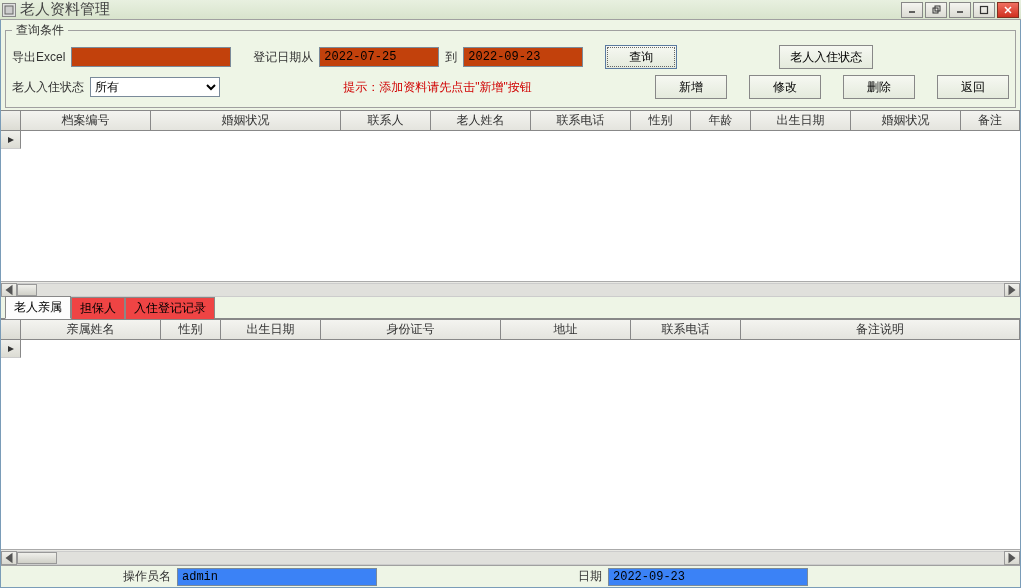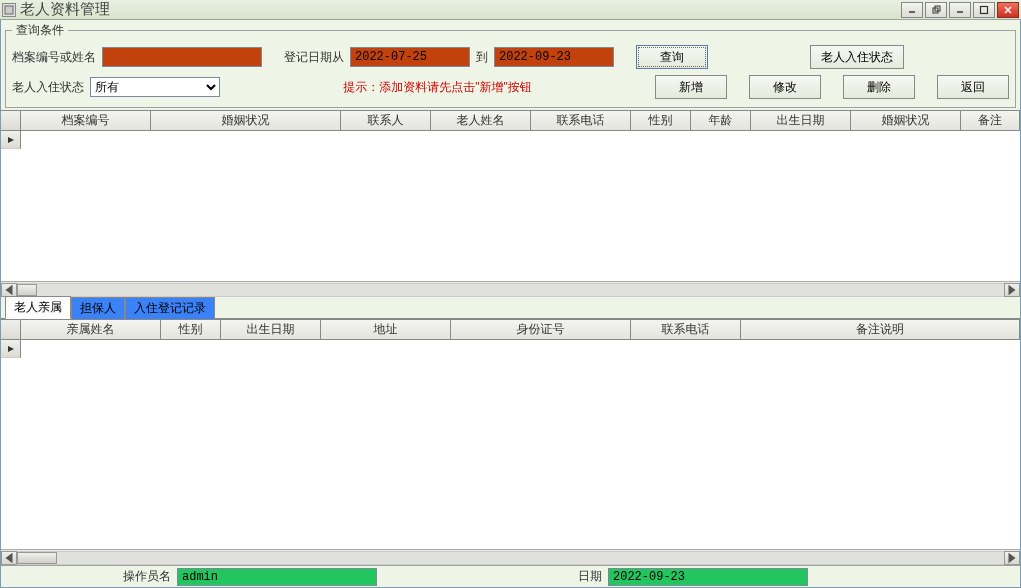--- a/index.html
+++ b/index.html
@@ -35,28 +35,28 @@
 .grid .body .rowmark svg { width: 8px; height: 8px; }
 
 .grid1-wrap { display: flex; flex-direction: column; }
 .grid1 .body { height: 150px; }
 .hscroll { height: 16px; background: #e8e8e4; border-top: 1px solid #aaa; display: flex; align-items: center; }
 .hscroll .arrow { width: 16px; height: 14px; background: linear-gradient(#f0f0ec,#d8d8d0); border: 1px solid #999; display: flex; align-items: center; justify-content: center; cursor: pointer; }
 .hscroll .track { flex: 1; height: 14px; background: #e0e0dc; position: relative; border-top: 1px solid #ccc; border-bottom: 1px solid #ccc; }
 .hscroll .thumb { position: absolute; left: 0; top: 0; height: 12px; width: 40px; background: linear-gradient(#f0f0ec,#d0d0c8); border: 1px solid #999; }
 
 .tabs { display: flex; align-items: flex-end; height: 22px; padding-left: 4px; background: #eef5e6; border-bottom: 1px solid #888; }
-.tab { padding: 2px 8px; border: 1px solid #888; border-bottom: none; background: #3b82f6; margin-right: 0px; cursor: pointer; position: relative; top: 1px; }
+.tab { padding: 2px 8px; border: 1px solid #888; border-bottom: none; background: #ef4444; margin-right: 0px; cursor: pointer; position: relative; top: 1px; }
 .tab.active { background: #fdfdfd; border-bottom: 1px solid #fdfdfd; }
 
 .grid2 .body { height: 200px; }
 
 .status { height: 22px; background: #eef5e6; border-top: 1px solid #a0a0a0; display: flex; align-items: center; padding: 0 6px; gap: 6px; }
 .status .spacer { flex: 1; }
-.status input[type=text] { height: 18px; border: 1px solid #7a8a9a; background: #22c55e; padding: 0 4px; font-family: "Courier New", monospace; }
+.status input[type=text] { height: 18px; border: 1px solid #7a8a9a; background: #3b82f6; padding: 0 4px; font-family: "Courier New", monospace; }
 </style>
 </head>
 <body>
 
 <div class="window">
   <div class="titlebar">
     <span class="icon">
       <svg viewBox="0 0 10 10">
           <rect x="1" y="1" width="8" height="8" fill="#ccc" stroke="#666"></rect>
         </svg>
@@ -90,21 +90,21 @@
             <line x1="8" y1="2" x2="2" y2="8" stroke="#fff" stroke-width="1.5"></line>
           </svg>
         </div>
     </div>
   </div>
 
   <div class="client">
     <fieldset class="query">
       <legend>查询条件</legend>
       <div class="row1">
-        <label>档案编号或姓名</label>
+        <label>导出Excel</label>
         <input type="text" class="fld" style="width: 160px;" value="">
         <div style="width:10px"></div>
         <label>登记日期从</label>
         <input type="text" class="fld" style="width: 120px;" value="2022-07-25">
         <label>到</label>
         <input type="text" class="fld" style="width: 120px;" value="2022-09-23">
         <div style="width:10px"></div>
         <button class="app focus">查询</button>
         <div style="width:90px"></div>
         <button class="app">老人入住状态</button>
@@ -168,22 +168,22 @@
       <div class="tab">担保人</div>
       <div class="tab">入住登记记录</div>
     </div>
 
     <div class="grid grid2" style="flex:1">
       <div class="head">
         <div class="hc gutter"></div>
         <div class="hc" style="width:140px">亲属姓名</div>
         <div class="hc" style="width:60px">性别</div>
         <div class="hc" style="width:100px">出生日期</div>
+        <div class="hc" style="width:180px">身份证号</div>
         <div class="hc" style="width:130px">地址</div>
-        <div class="hc" style="width:180px">身份证号</div>
         <div class="hc" style="width:110px">联系电话</div>
         <div class="hc" style="flex:1">备注说明</div>
       </div>
       <div class="body" style="flex:1">
         <div class="rowmark">
           <svg viewBox="0 0 8 8">
               <polygon points="1,1 7,4 1,7" fill="#333"></polygon>
             </svg>
         </div>
       </div>

